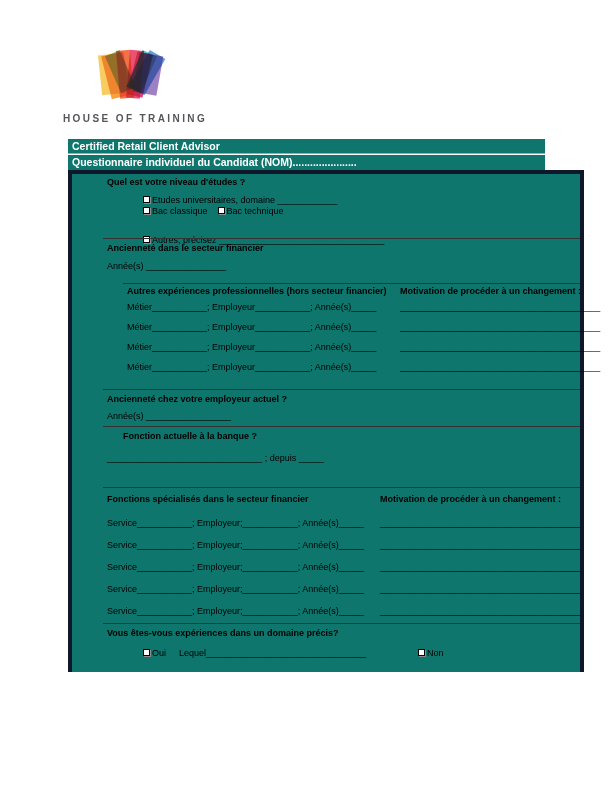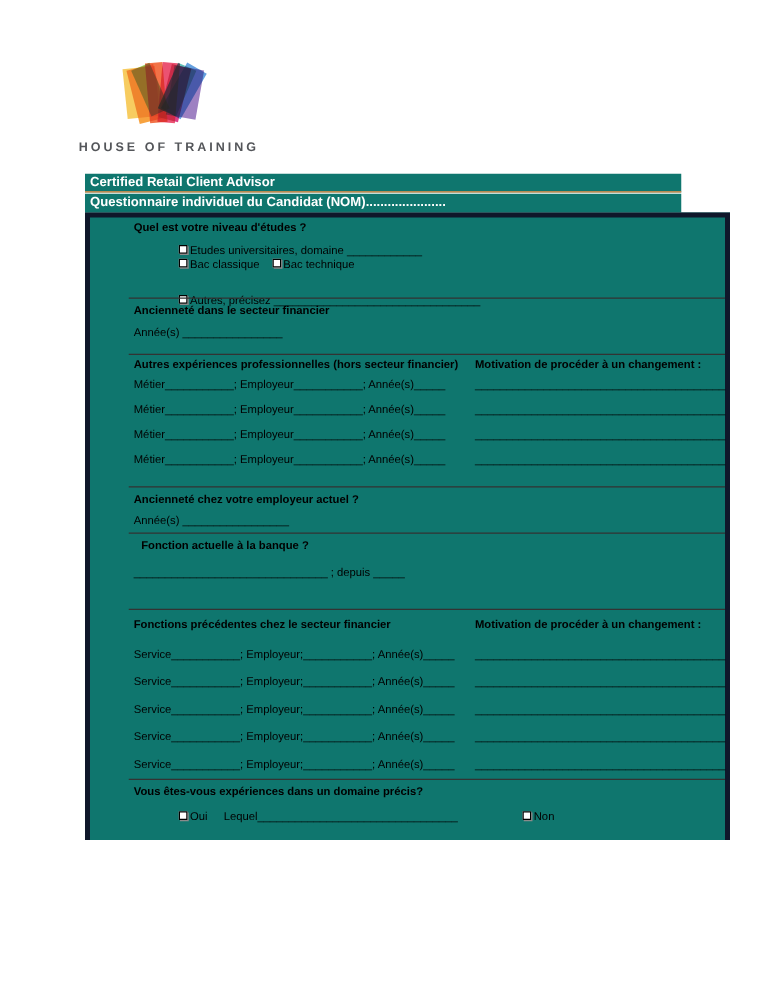--- a/index.html
+++ b/index.html
@@ -62,45 +62,45 @@
       <div class="t" style="left:40px;top:61px;">
         <span class="cb"></span><span>Autres,  précisez _________________________________</span>
       </div>
     </div>
 
     <div class="sec" style="height:45px;">
       <div class="t b" style="left:4px;top:4px;">Ancienneté dans le secteur financier</div>
       <div class="t" style="left:4px;top:22px;">Année(s) ________________</div>
     </div>
 
-    <div class="sec" style="height:106px;">
+    <div class="sec" style="height:106px;margin-left:20px;">
       <div class="t b" style="left:4px;top:2px;">Autres expériences professionnelles (hors secteur financier)</div>
       <div class="t b" style="left:277px;top:2px;">Motivation de procéder à un changement :</div>
       <div class="t" style="left:4px;top:18px;">Métier___________; Employeur___________; Année(s)_____</div>
       <div class="t" style="left:277px;top:18px;">________________________________________</div>
       <div class="t" style="left:4px;top:38px;">Métier___________; Employeur___________; Année(s)_____</div>
       <div class="t" style="left:277px;top:38px;">________________________________________</div>
       <div class="t" style="left:4px;top:58px;">Métier___________; Employeur___________; Année(s)_____</div>
       <div class="t" style="left:277px;top:58px;">________________________________________</div>
       <div class="t" style="left:4px;top:78px;">Métier___________; Employeur___________; Année(s)_____</div>
       <div class="t" style="left:277px;top:78px;">________________________________________</div>
     </div>
 
     <div class="sec" style="height:37px;">
       <div class="t b" style="left:4px;top:4px;">Ancienneté chez votre employeur actuel ?</div>
       <div class="t" style="left:4px;top:21px;">Année(s) _________________</div>
     </div>
 
     <div class="sec" style="height:61px;">
-      <div class="t b" style="left:10px;top:4px;">Fonction actuelle à la banque ?</div>
+      <div class="t b" style="left:20px;top:4px;">Fonction actuelle à la banque ?</div>
       <div class="t" style="left:4px;top:26px;">_______________________________ ; depuis _____</div>
     </div>
 
     <div class="sec" style="height:136px;">
-      <div class="t b" style="left:4px;top:6px;">Fonctions précédentes chez le secteur financier</div>
+      <div class="t b" style="left:4px;top:6px;">Fonctions spécialisés dans le secteur financier</div>
       <div class="t b" style="left:277px;top:6px;">Motivation de procéder à un changement :</div>
       <div class="t" style="left:4px;top:30px;">Service___________; Employeur;___________;  Année(s)_____</div>
       <div class="t" style="left:277px;top:30px;">________________________________________</div>
       <div class="t" style="left:4px;top:52px;">Service___________; Employeur;___________;  Année(s)_____</div>
       <div class="t" style="left:277px;top:52px;">________________________________________</div>
       <div class="t" style="left:4px;top:74px;">Service___________; Employeur;___________;  Année(s)_____</div>
       <div class="t" style="left:277px;top:74px;">________________________________________</div>
       <div class="t" style="left:4px;top:96px;">Service___________; Employeur;___________;  Année(s)_____</div>
       <div class="t" style="left:277px;top:96px;">________________________________________</div>
       <div class="t" style="left:4px;top:118px;">Service___________; Employeur;___________;  Année(s)_____</div>

